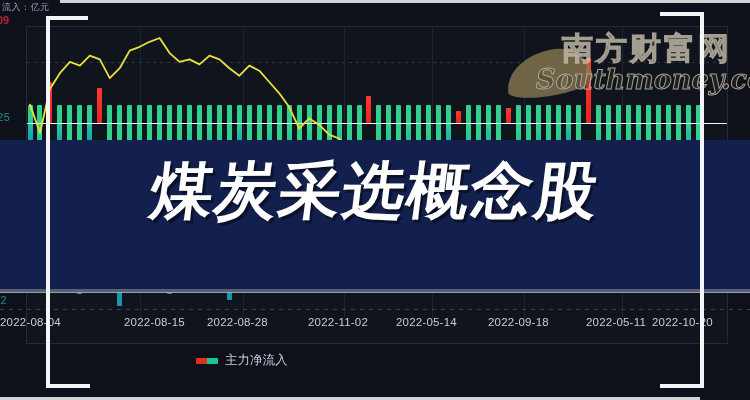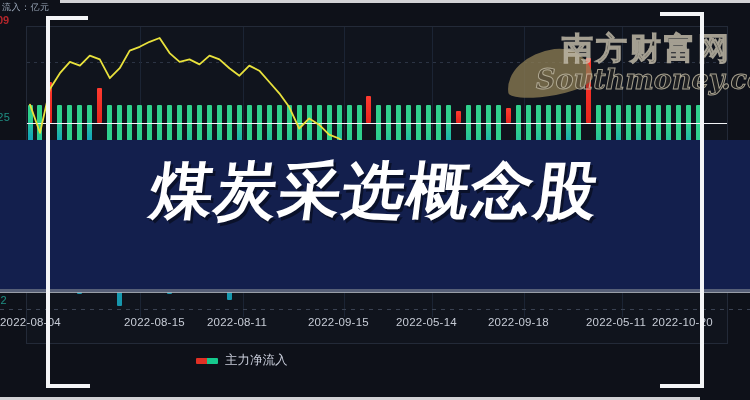--- a/index.html
+++ b/index.html
@@ -232,22 +232,22 @@
 
   <div class="title-band"></div>
   <div class="band-edge"></div>
   <div class="band-edge2"></div>
   <div class="big-title">煤炭采选概念股</div>
 
   <div class="xaxis-dash"></div>
   <div id="xlabels">
       <div class="xlab" style="left: 0px;">2022-08-04</div>
       <div class="xlab" style="left: 104px; margin-left: 20px;">2022-08-15</div>
-      <div class="xlab" style="left: 207px;">2022-08-11</div>
-      <div class="xlab" style="left: 308px;">2022-09-15</div>
+      <div class="xlab" style="left: 207px;">2022-08-28</div>
+      <div class="xlab" style="left: 308px;">2022-11-02</div>
       <div class="xlab" style="left: 396px;">2022-05-14</div>
       <div class="xlab" style="left: 488px;">2022-09-18</div>
       <div class="xlab" style="left: 586px;">2022-05-11</div>
       <div class="xlab" style="left: 652px;">2022-10-20</div>
     </div>
 
   <div class="legend">
     <div class="lg" style="left:196px">
       <span class="sw dual"></span>
       <span class="txt">主力净流入</span>

